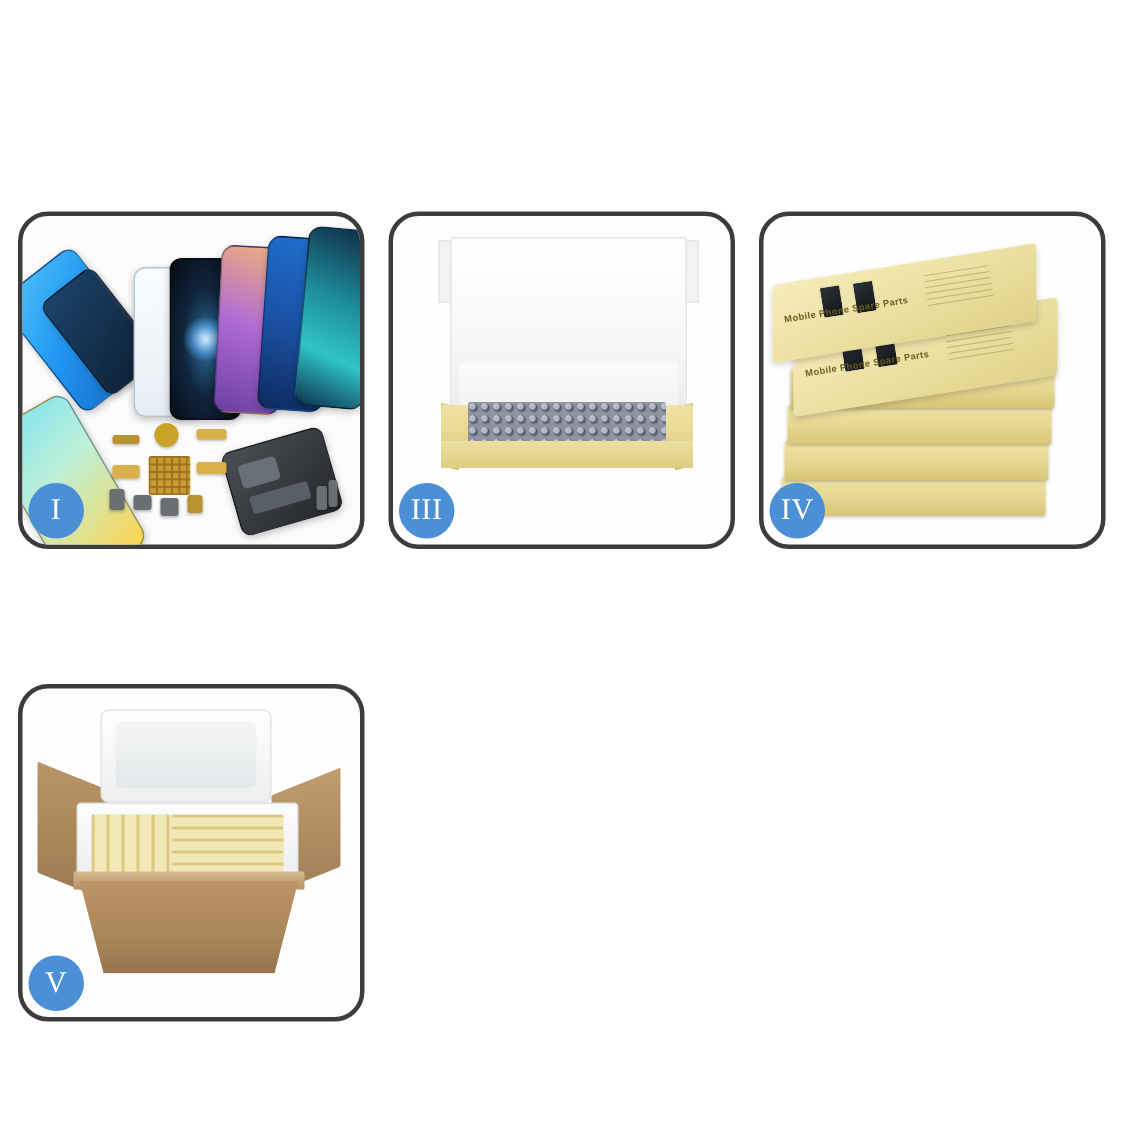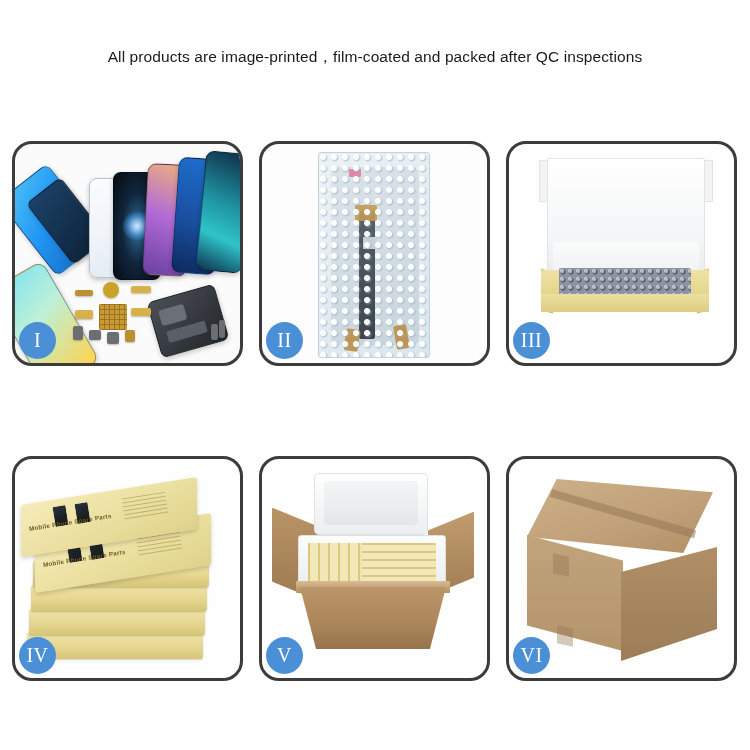--- a/index.html
+++ b/index.html
@@ -345,21 +345,20 @@
     position: absolute; left: 36px; top: 150px; width: 16px; height: 18px;
     background: rgba(150,120,85,.4); transform: skewY(12deg);
   }
 </style>
 </head>
 <body>
 
 <div class="page">
 
   <div class="header">
-    <div class="subtitle">All products are image-printed，film-coated and packed after QC inspections</div>
   </div>
 
   <div class="grid">
 
     <div class="panel p1">
       <div class="panel-stage">
         <div class="ph ph-a"></div>
         <div class="ph ph-a2"></div>
         <div class="ph ph-glass"></div>
         <div class="ph ph-b"></div>
@@ -378,35 +377,20 @@
         <div class="part" style="left:58px;  top:182px; width:10px; height:14px;"></div>
         <div class="part" style="left:74px;  top:186px; width:12px; height:10px;"></div>
         <div class="part" style="left:92px;  top:188px; width:12px; height:12px;"></div>
         <div class="part part-chip" style="left:110px; top:186px; width:10px; height:12px;"></div>
         <div class="part" style="left:196px; top:180px; width:7px;  height:16px;"></div>
         <div class="part" style="left:204px; top:176px; width:6px;  height:18px;"></div>
       </div>
       <div class="badge">I</div>
     </div>
 
-    <div class="panel p2">
-      <div class="panel-stage">
-        <div class="bw-pack">
-          <div class="lcd-inner"></div>
-          <div class="lcd-flex"></div>
-          <div class="lcd-conn"></div>
-          <div class="lcd-tape"></div>
-          <div class="lcd-foot1"></div>
-          <div class="lcd-foot2"></div>
-          <div class="pink-label"></div>
-          <div class="bubbles"></div>
-        </div>
-      </div>
-      <div class="badge">II</div>
-    </div>
 
     <div class="panel p3">
       <div class="panel-stage">
         <div class="k-lid-tabL"></div>
         <div class="k-lid-tabR"></div>
         <div class="k-lid"></div>
         <div class="k-foam"></div>
         <div class="k-tray-edgeL"></div>
         <div class="k-tray-edgeR"></div>
         <div class="k-tray"></div>
@@ -450,28 +434,15 @@
         <div class="f-inner">
           <div class="f-col-a"></div>
           <div class="f-col-b"></div>
         </div>
         <div class="c-rim"></div>
         <div class="c-body"></div>
       </div>
       <div class="badge">V</div>
     </div>
 
-    <div class="panel p6">
-      <div class="panel-stage">
-        <div class="box6">
-          <div class="b6-left"></div>
-          <div class="b6-right"></div>
-          <div class="b6-top"></div>
-          <div class="b6-seam"></div>
-          <div class="b6-tab1"></div>
-          <div class="b6-tab2"></div>
-        </div>
-      </div>
-      <div class="badge">VI</div>
-    </div>
 
   </div>
 </div>
 
 </body></html>

